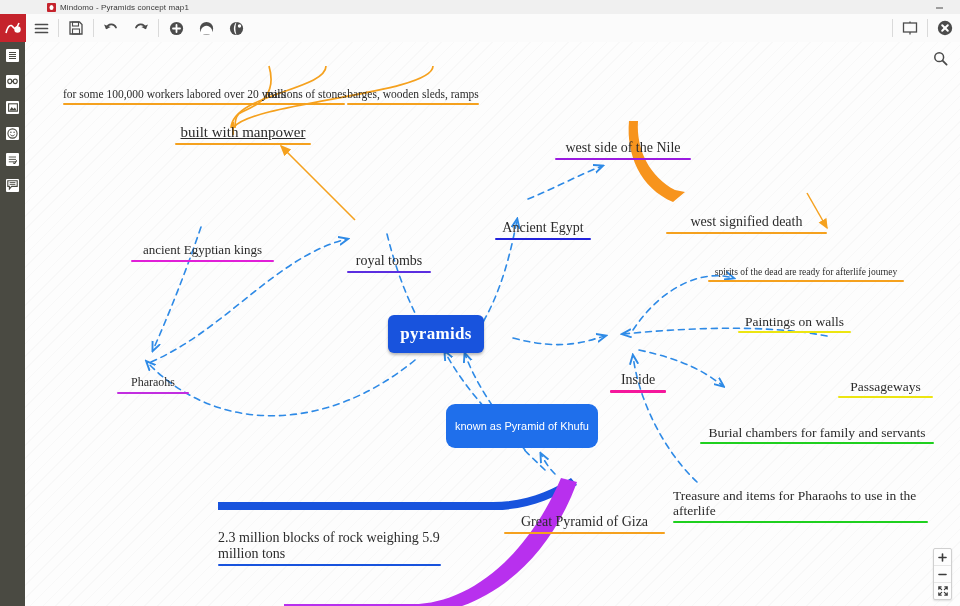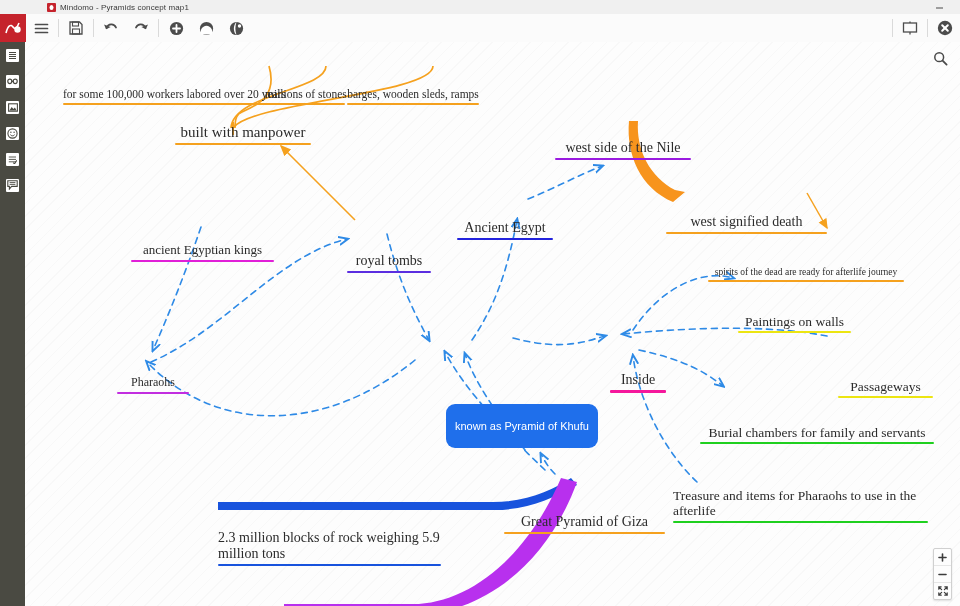--- a/index.html
+++ b/index.html
@@ -377,40 +377,40 @@
         <span class="txt" style="font-size:11.5px;text-align:center;">millions of stones</span>
         <span class="ul" style="background:#f5a11e;"></span>
       </div>
 
       <div class="node" style="left:322px;top:46px;width:132px;">
         <span class="txt" style="font-size:11.5px;text-align:center;">barges, wooden sleds, ramps</span>
         <span class="ul" style="background:#f5a11e;"></span>
       </div>
 
       <div class="node" style="left:150px;top:82px;width:136px;">
-        <span class="txt" style="font-size:15px;text-align:center;">built with manpower</span>
+        <span class="txt" style="font-size:15px;text-align:center;text-decoration:underline;">built with manpower</span>
         <span class="ul" style="background:#f5a11e;"></span>
       </div>
 
       <div class="node" style="left:530px;top:98px;width:136px;">
         <span class="txt" style="font-size:14px;text-align:center;">west side of the Nile</span>
         <span class="ul" style="background:#9a1ae0;"></span>
       </div>
 
       <div class="node" style="left:641px;top:172px;width:161px;">
         <span class="txt" style="font-size:14px;text-align:center;">west signified death</span>
         <span class="ul" style="background:#f5a11e;"></span>
       </div>
 
       <div class="node" style="left:683px;top:225px;width:196px;">
         <span class="txt" style="font-size:9.5px;text-align:center;">spirits of the dead are ready for afterlife journey</span>
         <span class="ul" style="background:#f5a11e;"></span>
       </div>
 
-      <div class="node" style="left:432px;top:178px;width:96px;">
+      <div class="node" style="left:470px;top:178px;width:96px;">
         <span class="txt" style="font-size:14px;text-align:center;">Ancient Egypt</span>
         <span class="ul" style="background:#2222dd;"></span>
       </div>
 
       <div class="node" style="left:106px;top:201px;width:143px;">
         <span class="txt" style="font-size:13px;text-align:center;">ancient Egyptian kings</span>
         <span class="ul" style="background:#e11fd8;"></span>
       </div>
 
       <div class="node" style="left:322px;top:211px;width:84px;">
@@ -451,20 +451,23 @@
       <div class="node" style="left:479px;top:472px;width:161px;">
         <span class="txt" style="font-size:14px;text-align:center;">Great Pyramid of Giza</span>
         <span class="ul" style="background:#f5a11e;"></span>
       </div>
 
       <div class="node" style="left:193px;top:488px;width:223px;white-space:normal;">
         <span class="txt" style="font-size:14px;text-align:left;">2.3 million blocks of rock weighing 5.9 million tons</span>
         <span class="ul" style="background:#1853dd;"></span>
       </div>
 
+      <div class="n-root" style="left:363px;top:273px;width:96px;height:38px;">
+        <span class="txt">pyramids</span>
+      </div>
 
       <div class="n-pill" style="left:421px;top:362px;">
         <span class="txt">known as Pyramid of Khufu</span>
       </div>
     </div>
 
     <div class="searchbtn">
       <span>
         <svg width="15" height="15" viewBox="0 0 15 15">
           <circle cx="6.2" cy="6.2" r="4.4" fill="none" stroke="#4a4a4a" stroke-width="1.5"></circle>

